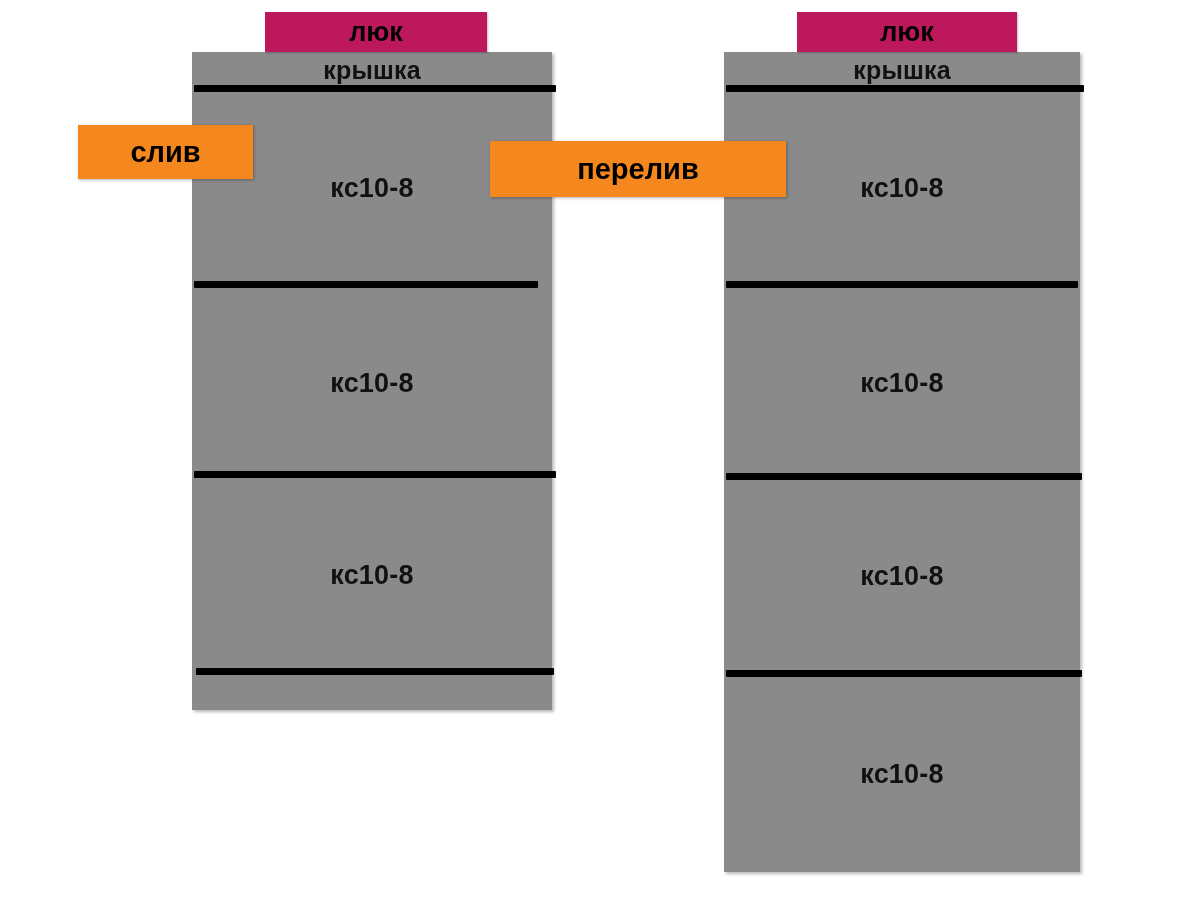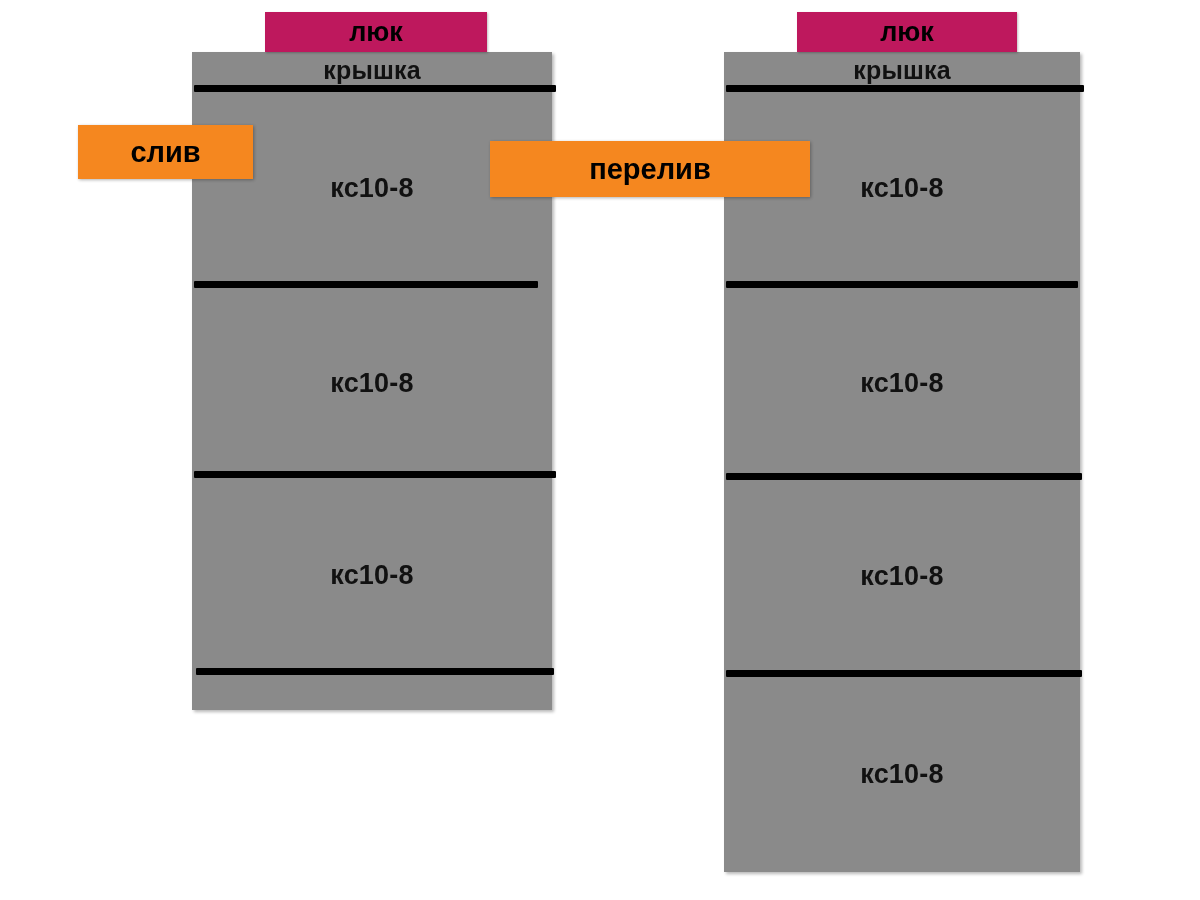--- a/index.html
+++ b/index.html
@@ -150,17 +150,17 @@
   <div class="divider" style="left:726px; top:670px; width:356px;"></div>
 
   <div class="hatch" style="left:797px; top:12px; width:220px; height:40px;">
     <span class="lbl">люк</span>
   </div>
 
   <div class="pipe left-pipe" style="left:78px; top:125px; width:175px; height:54px;">
     <span class="lbl">слив</span>
   </div>
 
-  <div class="pipe" style="left:490px; top:141px; width:320px; height:56px;">
+  <div class="pipe" style="left:490px; top:141px; width:296px; height:56px;">
     <span class="lbl">перелив</span>
   </div>
 
 </div>
 
 </body></html>

